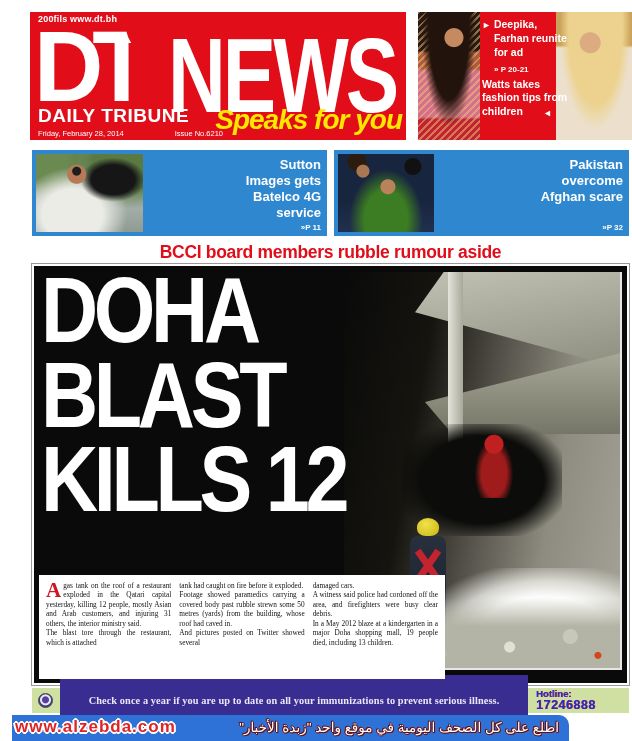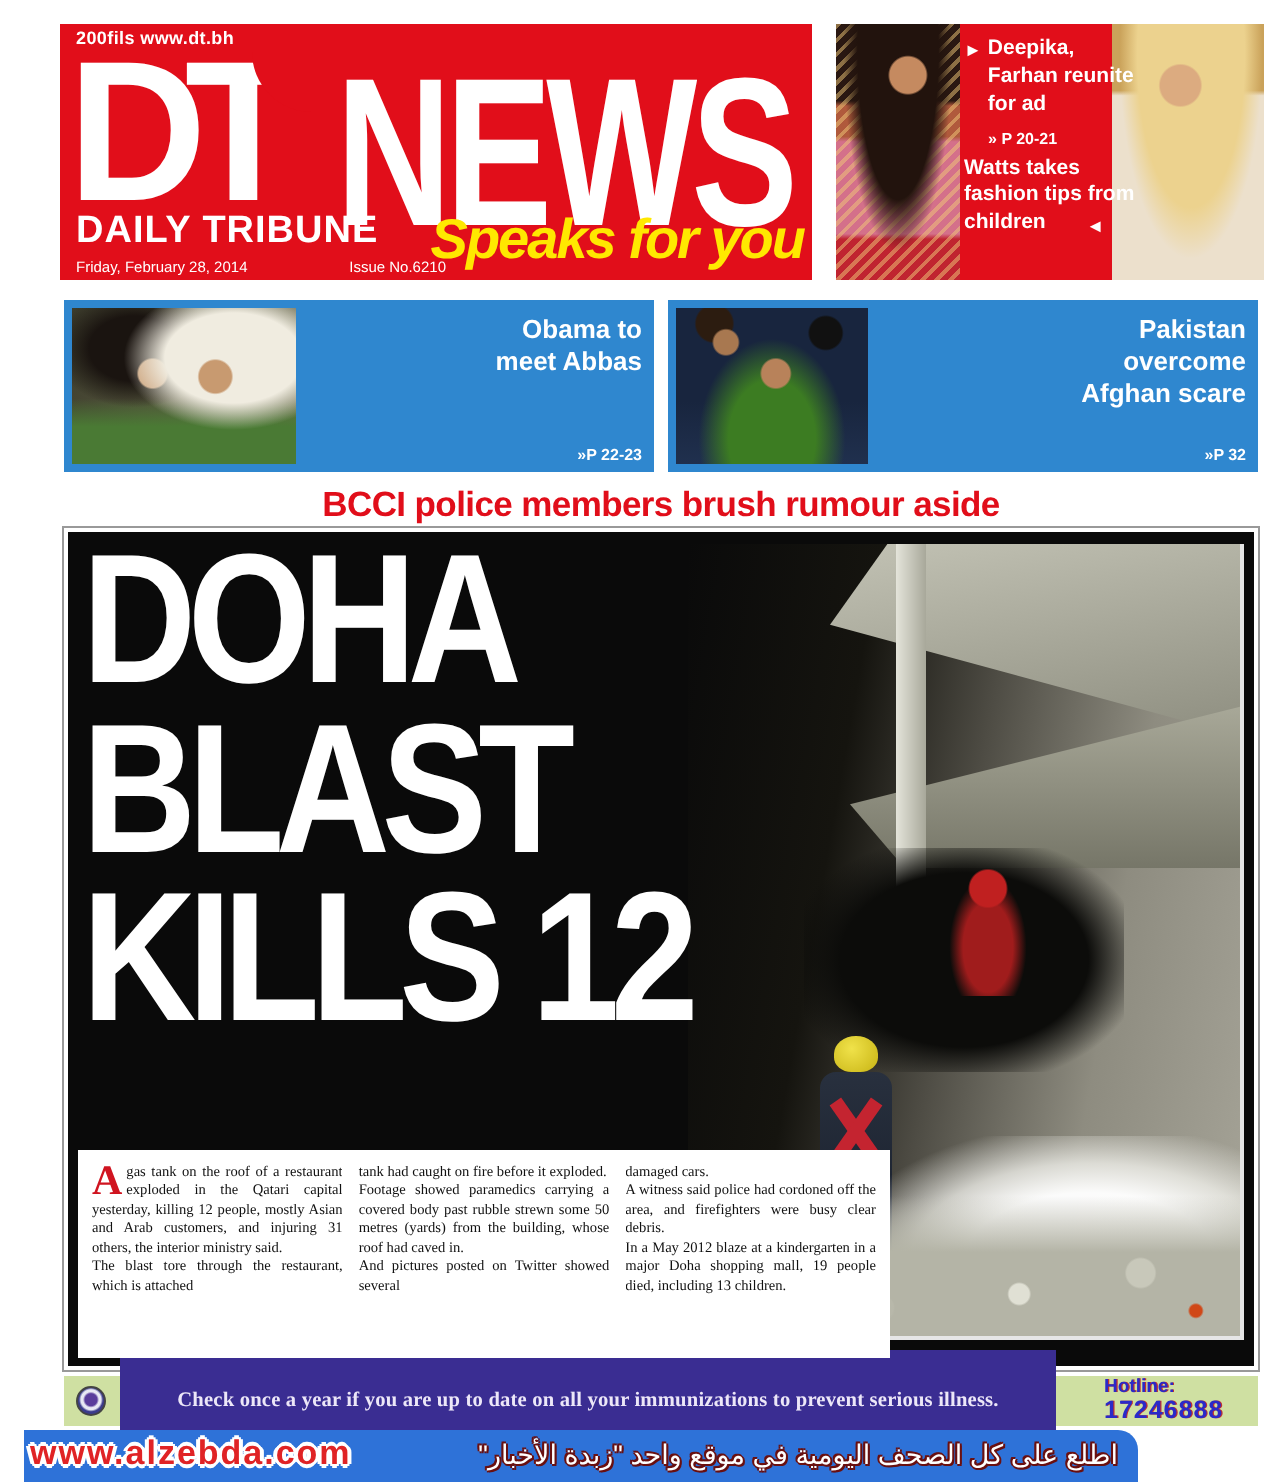--- a/index.html
+++ b/index.html
@@ -112,21 +112,21 @@
       linear-gradient(0deg, #b4b4a6 0 60%, rgba(180,180,166,0) 100%); }
 
   .body-box { position:absolute; left:5px; bottom:4px; width:406px; height:104px; background:#fff; z-index:4; padding:6px 7px; display:flex; gap:8px; }
   .col { flex:1; font-family:"Liberation Serif", serif; font-size:7.3px; line-height:1.3; color:#111; text-align:justify; white-space:pre-line; overflow:hidden; }
   .dropcap { float:left; color:#d01420; font-size:21px; line-height:.8; font-weight:bold; margin:1px 2px 0 0; font-family:"Liberation Serif", serif; }
 
   
   .psa-strip { position:absolute; left:32px; top:688px; width:597px; height:25px; background:#cfe0a2; display:flex; align-items:center; }
   .emblem { width:15px; height:15px; margin-left:6px; border-radius:50%; background:radial-gradient(circle at 50% 45%, #5a3c9c 0 3px, #e8e8f4 4px 5px, #3c3c8c 6px); border:1px solid #444; }
   .psa-banner { margin-left:7px; width:468px; background:#3a2d92; color:#ece7f8; font-family:"Liberation Serif", serif; font-weight:bold; font-size:10.3px; text-align:center; padding:20px 4px; letter-spacing:.1px; }
-  .hotline { margin-left:24px; color:#2a2ac8; font-weight:bold; line-height:1.02; text-shadow:.6px 0 0 #c03030; }
+  .hotline { margin-left:8px; color:#2a2ac8; font-weight:bold; line-height:1.02; text-shadow:.6px 0 0 #c03030; }
   .hotline .hl1 { font-size:9.5px; }
   .hotline .hl2 { font-size:12.5px; letter-spacing:.5px; }
 
   
   .ad-strip { position:absolute; left:12px; top:715px; width:557px; height:42px; background:#2e72d8; border-radius:0 10px 10px 0; }
   .ad-url { position:absolute; left:3px; top:2px; font-size:17px; font-weight:bold; letter-spacing:1px; color:#e02325;
     text-shadow:-2px 0 0 #fff, 2px 0 0 #fff, 0 -2px 0 #fff, 0 2px 0 #fff, -1px -1px 0 #fff, 1px 1px 0 #fff, 1px -1px 0 #fff, -1px 1px 0 #fff; }
   .ad-arabic { position:absolute; right:10px; top:4px; font-size:13.5px; font-weight:normal; color:#fff;
     text-shadow:-1px 0 0 #6a1010, 1px 0 0 #6a1010, 0 -1px 0 #6a1010, 0 1px 0 #6a1010, 1px 1px 0 #6a1010, -1px -1px 0 #6a1010; }
 </style>
@@ -160,37 +160,37 @@
         <span>»</span>
         <span>P 20-21</span>
       </div>
       <div class="promo-label">Watts takes fashion tips from children</div>
     </div>
     <span class="tri-left">◄</span>
   </div>
 
   <div class="teasers">
     <div class="tile">
-      <div class="tile-photo photo-women"></div>
-      <div class="tile-label">Obama to meet Abbas</div>
+      <div class="tile-photo photo-sutton"></div>
+      <div class="tile-label">Sutton Images gets Batelco 4G service</div>
       <div class="tile-ref">
-        <span>»</span><span>P 22-23</span>
+        <span>»</span><span>P 11</span>
       </div>
     </div>
     <div class="tile">
       <div class="tile-photo photo-cricket"></div>
       <div class="tile-label">Pakistan overcome Afghan scare</div>
       <div class="tile-ref">
         <span>»</span><span>P 32</span>
       </div>
     </div>
   </div>
 
   <div class="strap">
-    <div class="strap-headline">BCCI police members brush rumour aside</div>
+    <div class="strap-headline">BCCI board members rubble rumour aside</div>
     <div class="strap-ref">
       <span>»</span><span>P 2-3</span>
     </div>
   </div>
 
   <div class="lead">
     <div class="headline">
       <div>DOHA</div>
       <div>BLAST</div>
       <div>KILLS 12</div>

